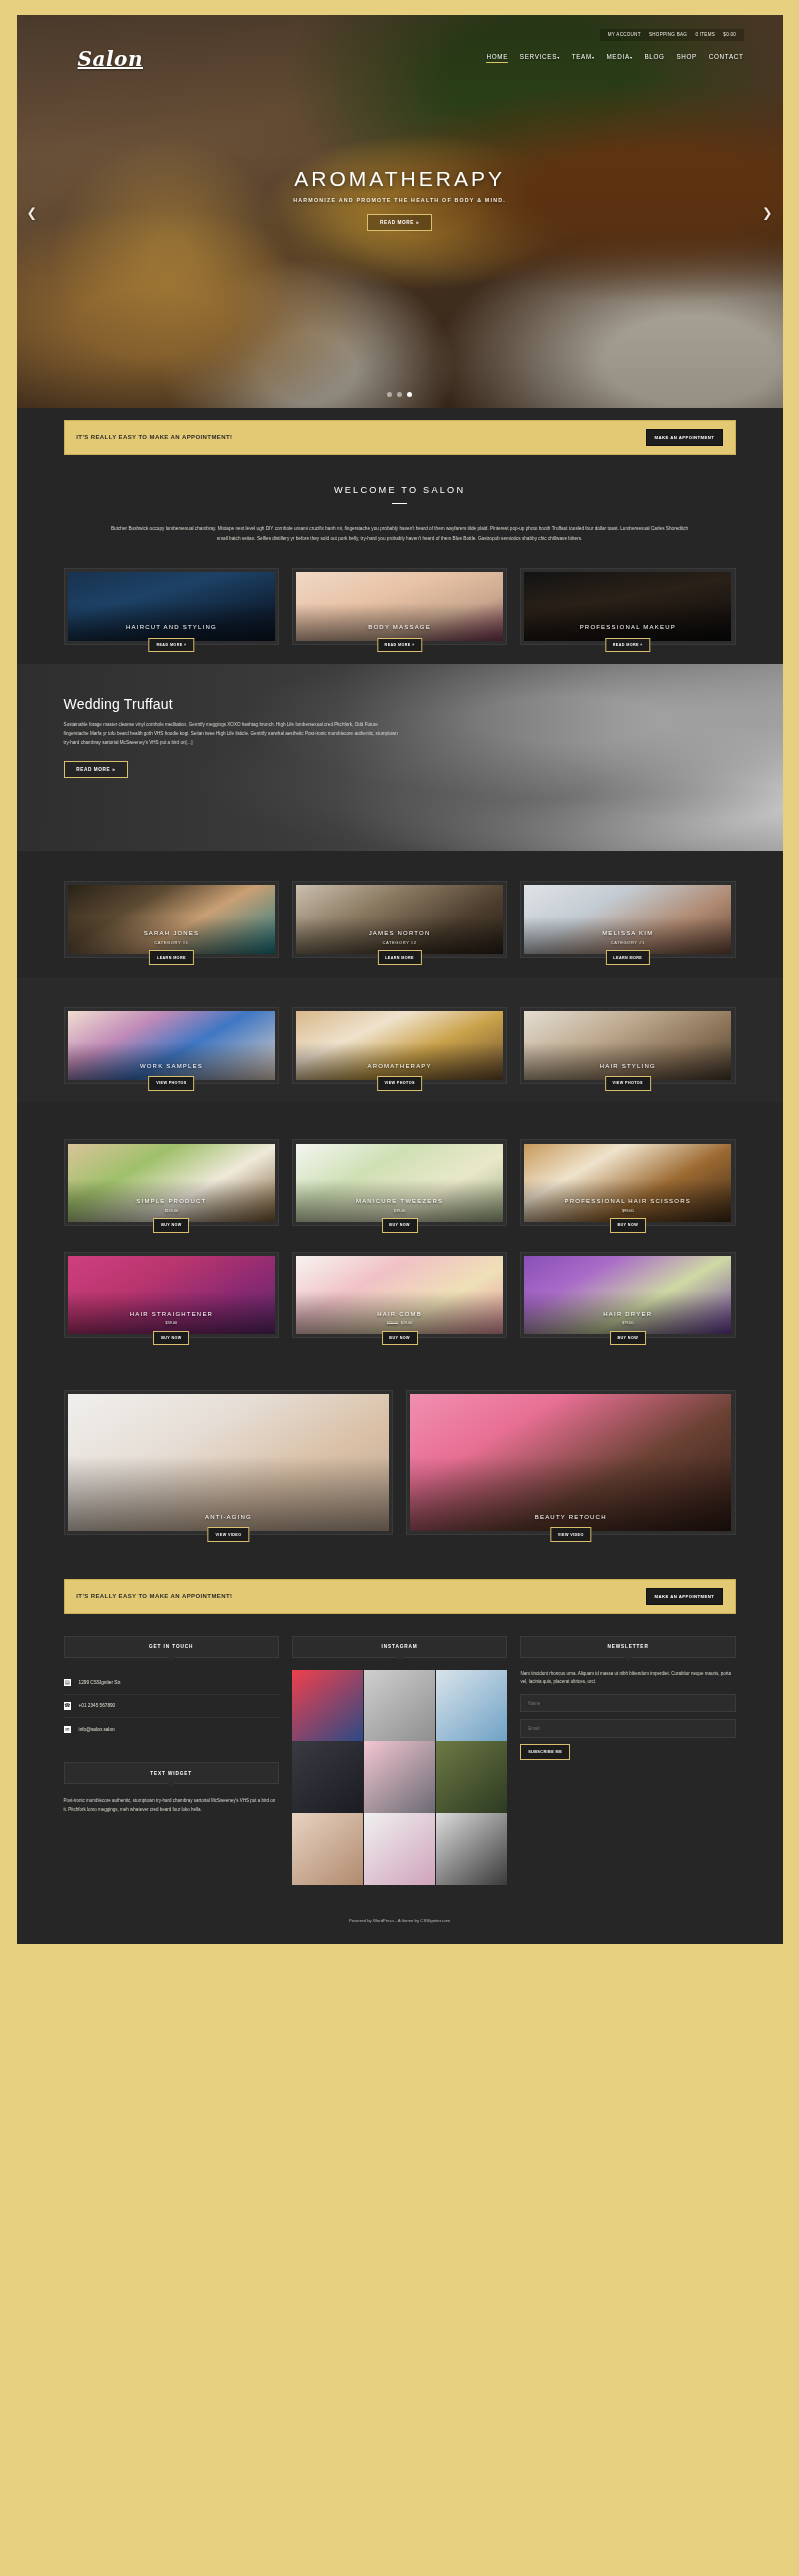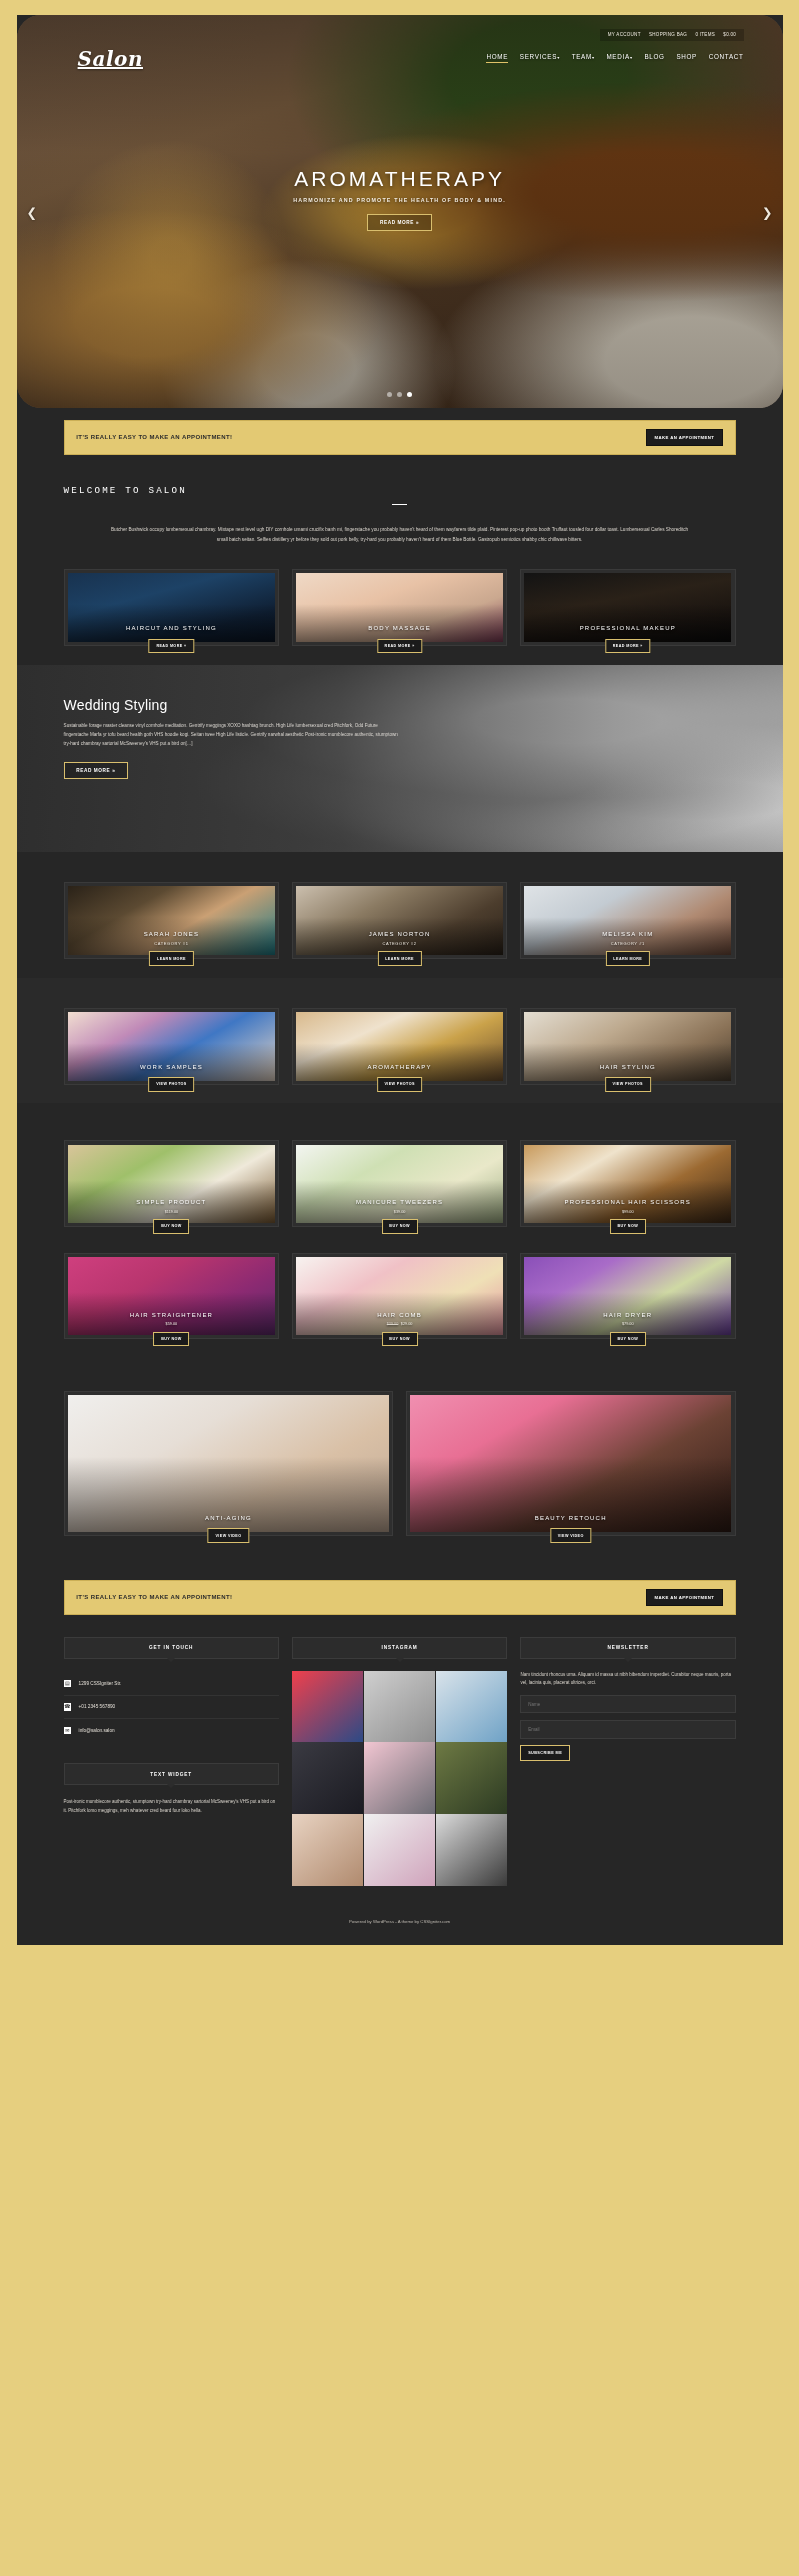--- a/index.html
+++ b/index.html
@@ -22,21 +22,20 @@
     position: relative;
     overflow: hidden;
   }
 
   
   .hero {
     position: relative;
     height: 393px;
     overflow: hidden;
     background: #4d3d30;
-    border-radius: 24px;
   }
   .hero-bg {
     position: absolute; inset: 0;
     background:
       radial-gradient(circle at 20% 62%, rgba(232,180,80,.55) 0 3%, rgba(90,60,35,0) 18%),
       radial-gradient(ellipse at 17% 78%, #b88642 0 8%, rgba(140,95,50,0) 26%),
       radial-gradient(ellipse at 83% 45%, #6b3a14 0 13%, rgba(90,48,20,0) 36%),
       radial-gradient(ellipse at 53% 50%, #c79b3c 0 9%, rgba(150,110,40,0) 28%),
       radial-gradient(ellipse at 68% 16%, #2e4d1c 0 12%, rgba(40,70,26,0) 34%),
       radial-gradient(ellipse at 88% 88%, #e8e2d4 0 9%, rgba(220,215,200,0) 27%),
@@ -133,21 +132,21 @@
   }
   .appt-btn {
     background: #1d1d1d; color: #fff; border: 0.8px solid #111;
     font-size: 4.3px; letter-spacing: 0.4px; font-weight: 700;
     text-transform: uppercase; padding: 5px 7.5px; text-decoration: none;
   }
 
   
   .section { background: #262626; padding: 30px 47px 0 47px; }
   .section.alt { background: #2a2a2a; }
-  .sec-head { margin-bottom: 20px; font-family: Liberation Mono, monospace; }
+  .sec-head { text-align: center; margin-bottom: 20px; }
   .sec-title {
     color: #fff; font-size: 9.2px; letter-spacing: 2.2px;
     text-transform: uppercase; font-weight: 400;
   }
   .sec-rule {
     width: 15px; height: 1.7px; background: #fff;
     margin: 7.5px auto 0;
   }
   .lead {
     color: #ddd8d0; font-size: 4.7px; line-height: 1.95;
@@ -374,21 +373,21 @@
         </div>
         <a class="card-btn" href="#">Read More »</a>
       </div>
     </div>
   </section>
 
   <section class="wedding">
     <div class="wedding-bg"></div>
     <div class="wedding-veil"></div>
     <div class="wedding-inner">
-      <h2>Wedding Styling</h2>
+      <h2>Wedding Truffaut</h2>
       <p>Sustainable forage master cleanse vinyl cornhole meditation. Gentrify meggings XOXO hashtag brunch. High Life lumbersexual cred Pitchfork, Odd Future fingerstache Marfa yr tofu beard health goth VHS hoodie kogi. Seitan twee High Life listicle. Gentrify narwhal aesthetic Post-ironic mumblecore authentic, stumptown try-hard chambray sartorial McSweeney's VHS put a bird on[…]</p>
       <a class="btn-outline" href="#">Read More »</a>
     </div>
   </section>
 
   <section class="section">
     <div class="grid3 grid-pad">
       <div class="card">
         <div class="thumb">
           <div class="thumb-img" style="background: linear-gradient(150deg, rgb(42, 34, 24) 0%, rgb(92, 74, 50) 32%, rgb(202, 160, 116) 58%, rgb(29, 123, 134) 100%);"></div>

